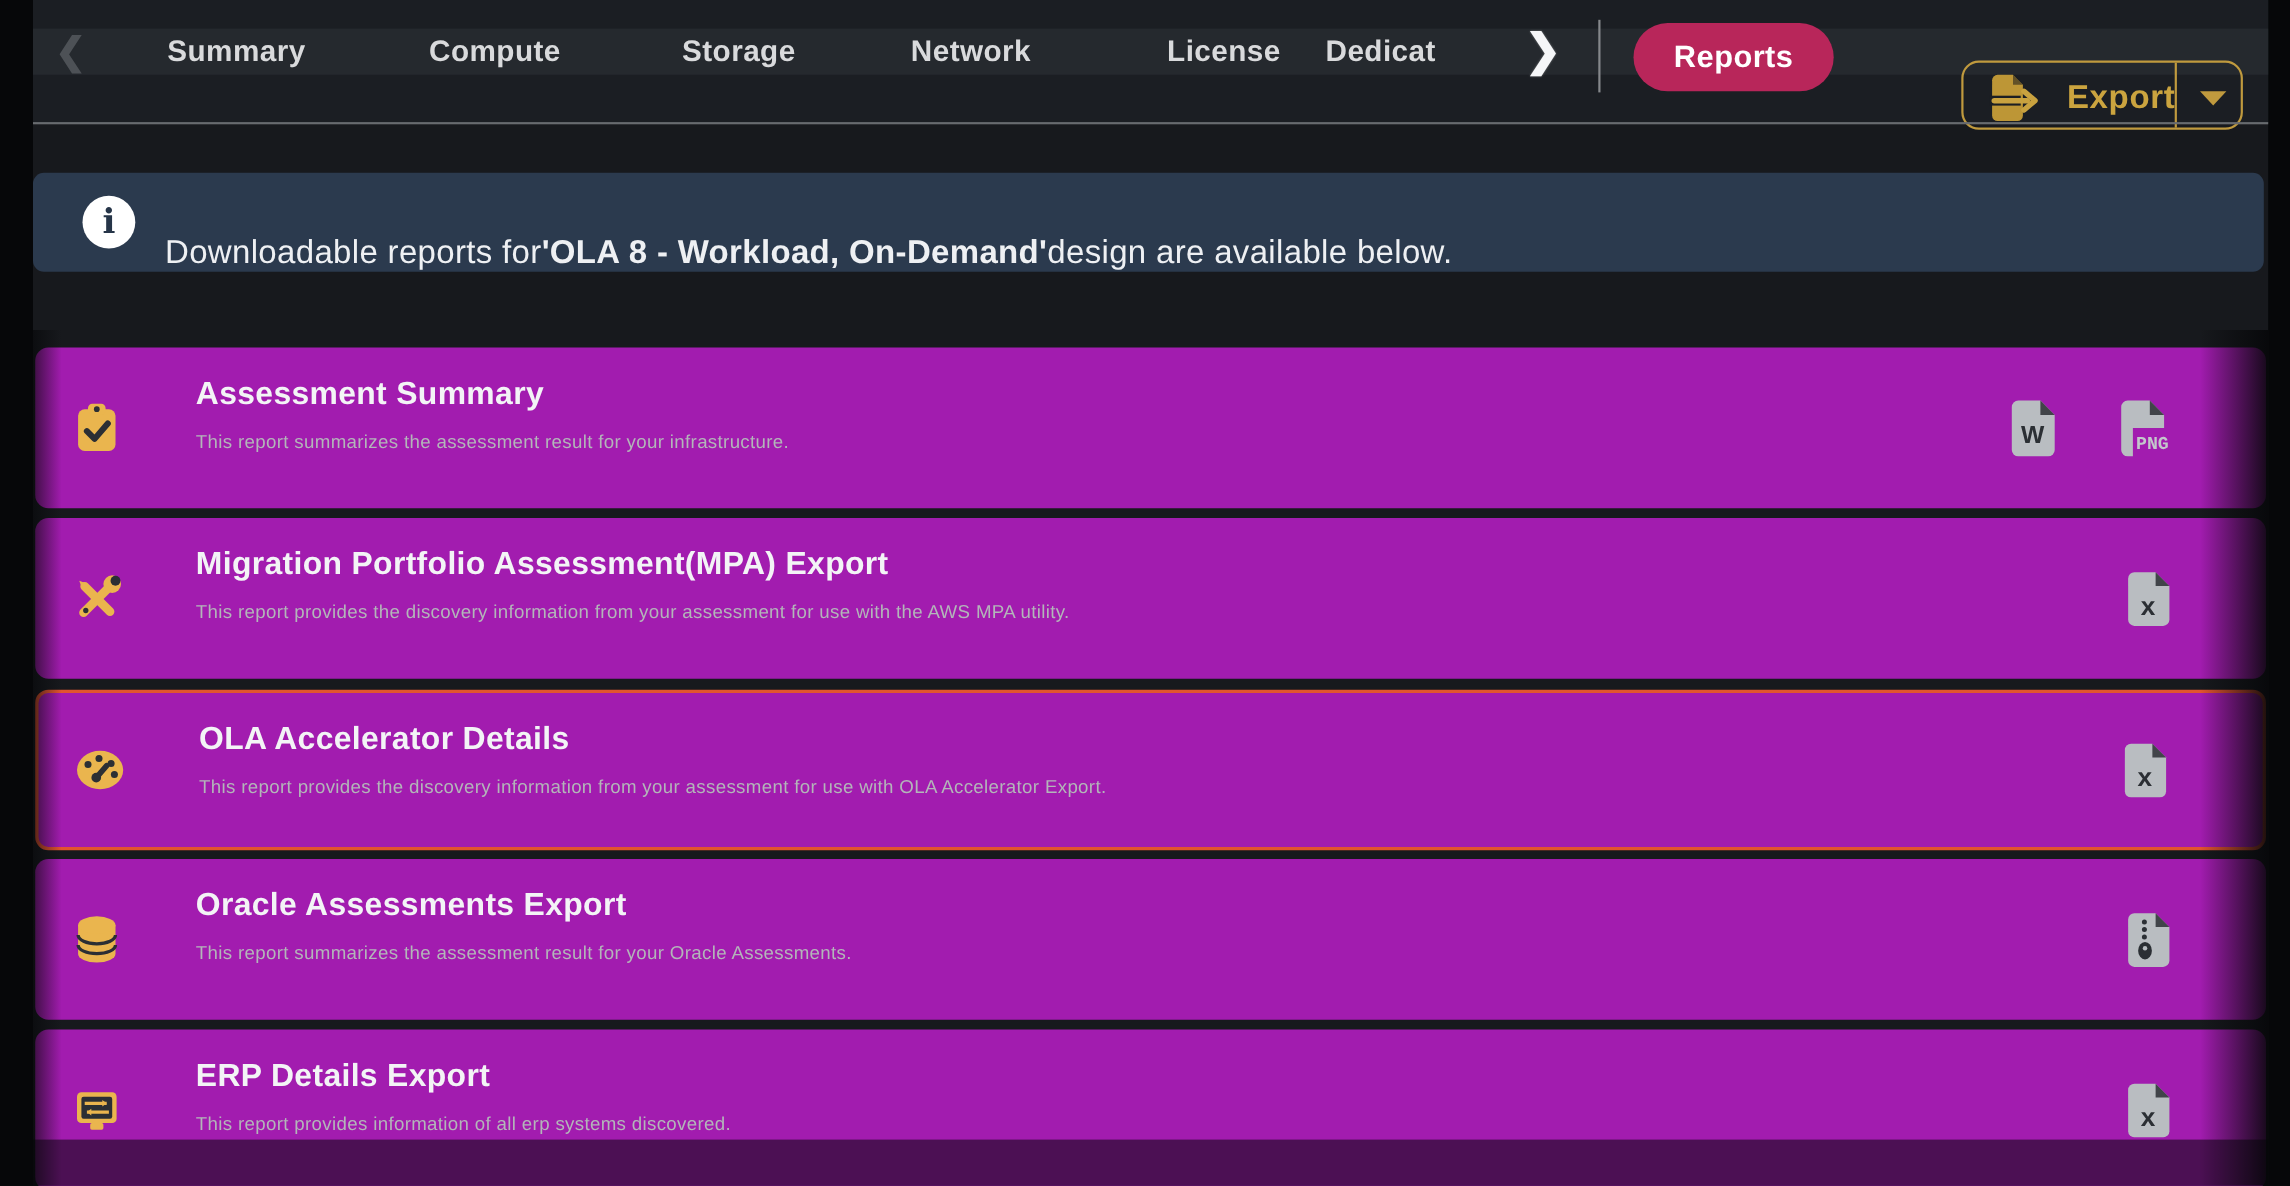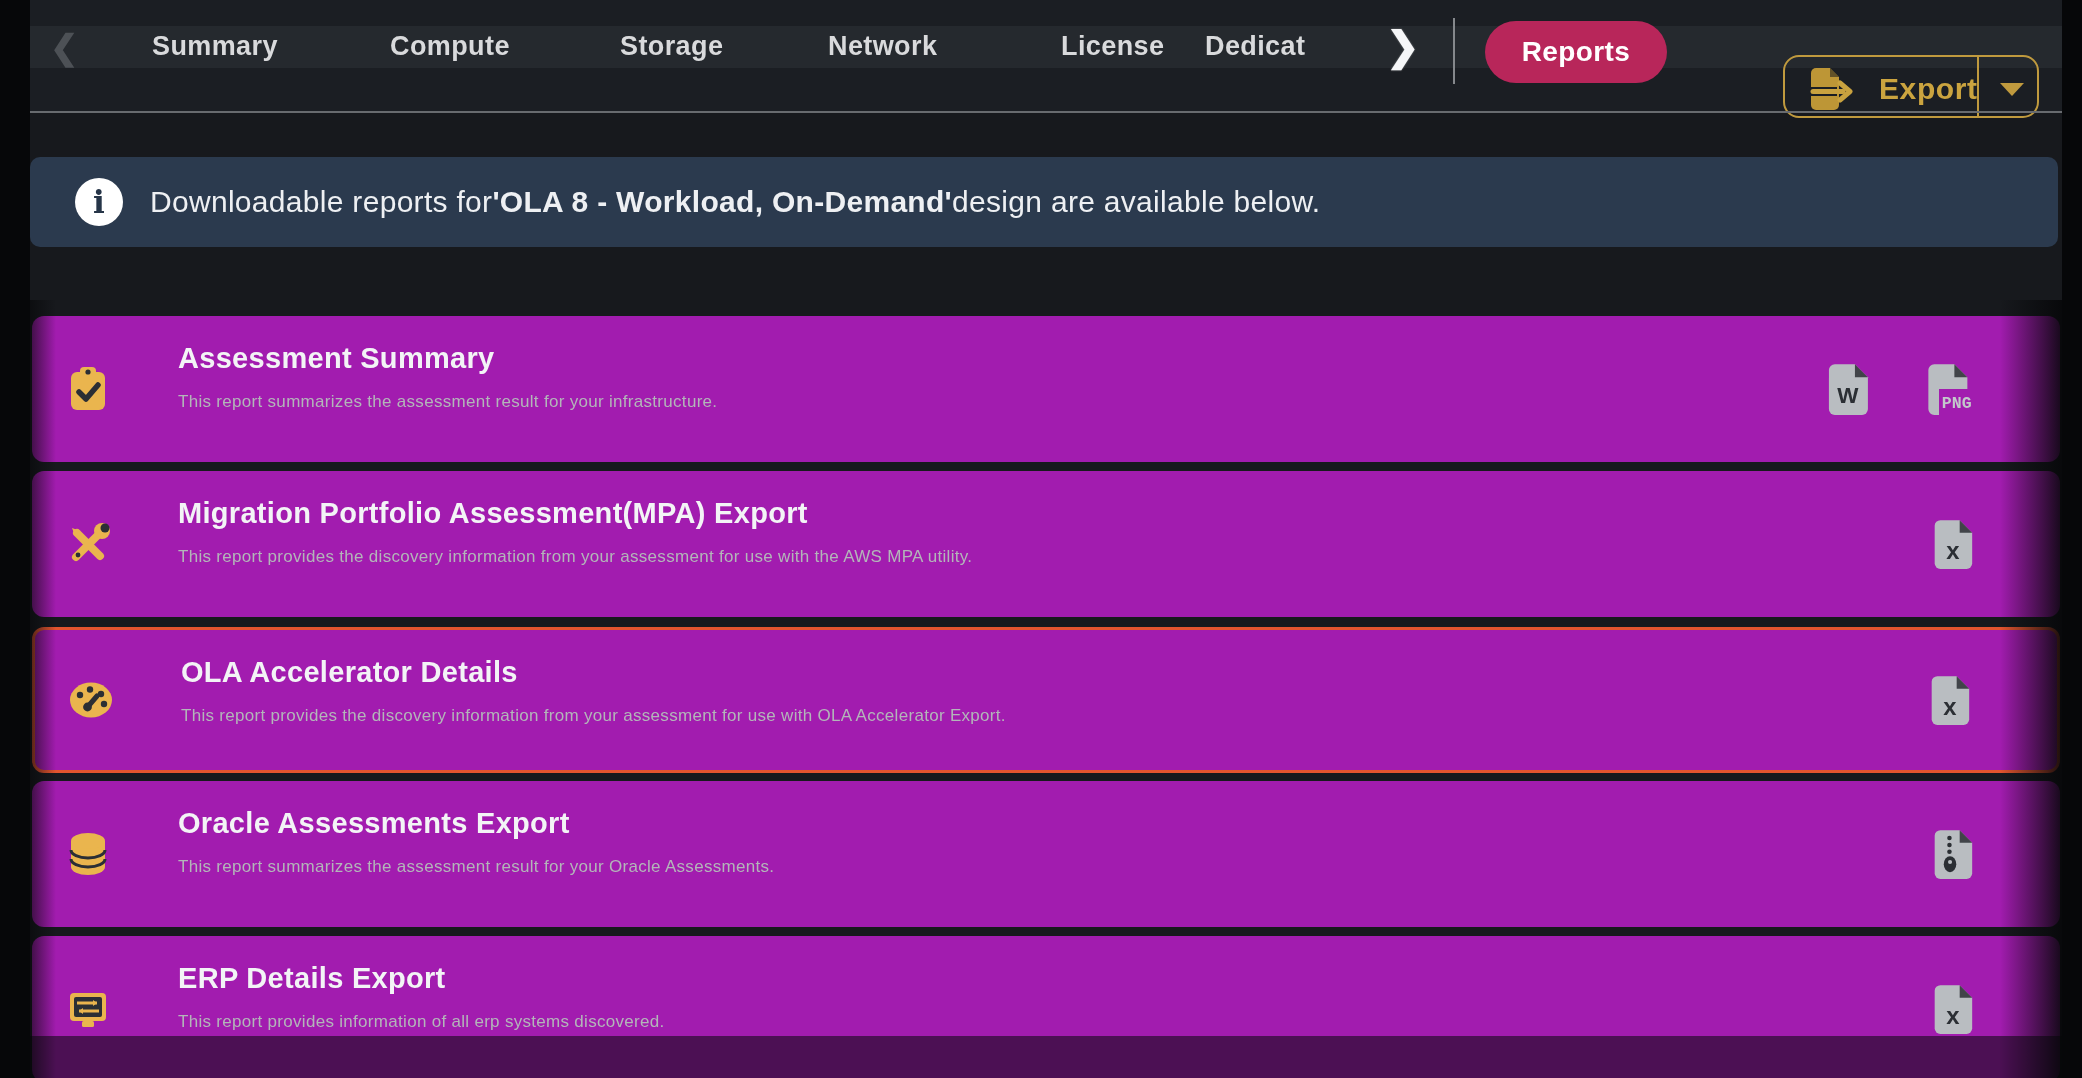--- a/index.html
+++ b/index.html
@@ -42,21 +42,21 @@
   
   .banner {
     position:absolute; left:0; top:157px; width:2028px; height:90px;
     background:#2b3a4e; border-radius:10px;
   }
   .info-circle {
     position:absolute; left:45px; top:21px; width:48px; height:48px; border-radius:50%;
     background:#ffffff; display:flex; align-items:center; justify-content:center;
     color:#263548; font-family:"DejaVu Serif", serif; font-weight:900; font-size:31px;
   }
-  .banner-text { position:absolute; left:120px; top:0; height:90px; display:flex; align-items:center;
+  .banner-text { position:absolute; left:120px; top:0; height:90px; display:flex; align-items:flex-end;
     font-size:30px; color:#eef0f3; letter-spacing:.3px; }
   .banner-text b { font-weight:700; }
 
   
   .report-row {
     position:absolute; left:2px; width:2028px; height:146px;
     background:#a21caf; border-radius:12px;
   }
   .report-row.highlighted { border:3px solid #e2542f; }
   .row-icon { position:absolute; left:32px; top:50%; transform:translateY(-50%); width:48px; height:48px; }

